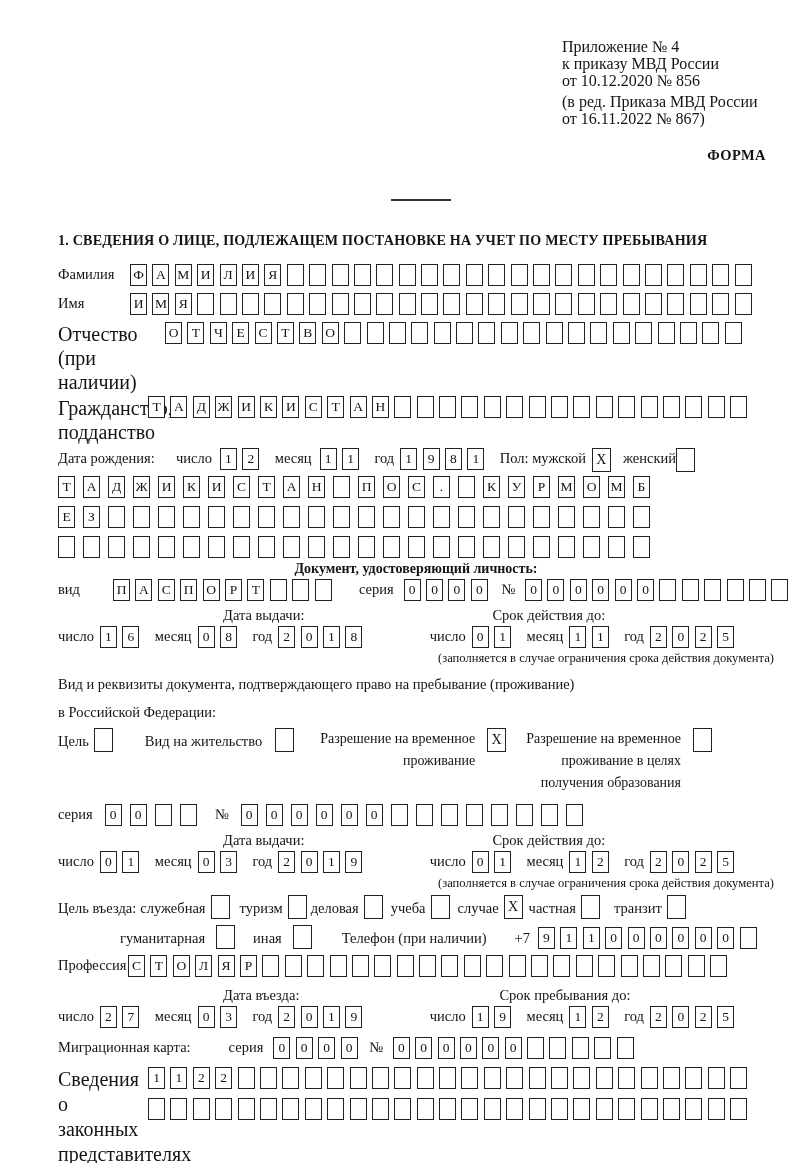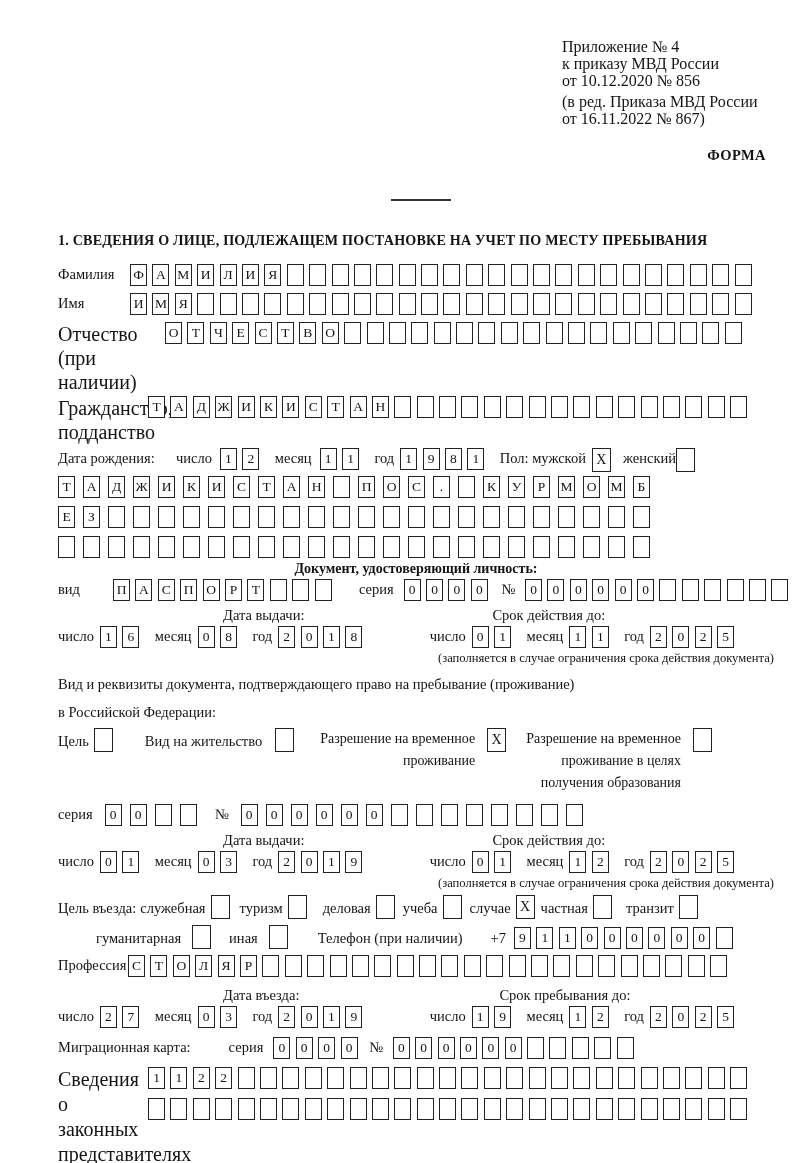--- a/index.html
+++ b/index.html
@@ -513,21 +513,21 @@
   <div class="row mt4">
     <span class="lbl" style="line-height:26px;margin-right:4px">Цель въезда:</span>
     <span class="opt">
       <span class="olbl">служебная</span>
       <span class="checkbox"></span>
     </span>
     <span class="opt" style="margin-left:10px">
       <span class="olbl">туризм</span>
       <span class="checkbox"></span>
     </span>
-    <span class="opt" style="margin-left:16px">
+    <span class="opt" style="margin-left:4px">
       <span class="olbl">деловая</span>
       <span class="checkbox"></span>
     </span>
     <span class="opt" style="margin-left:8px">
       <span class="olbl">учеба</span>
       <span class="checkbox"></span>
     </span>
     <span class="opt" style="margin-left:8px">
       <span class="olbl">случае</span>
       <span class="checkbox">X</span>
@@ -536,21 +536,21 @@
       <span class="olbl">частная</span>
       <span class="checkbox"></span>
     </span>
     <span class="opt" style="margin-left:14px">
       <span class="olbl">транзит</span>
       <span class="checkbox"></span>
     </span>
   </div>
 
   <div class="row mt4">
-    <span class="opt" style="margin-left:38px">
+    <span class="opt" style="margin-left:62px">
       <span class="olbl">гуманитарная</span>
       <span class="checkbox" style="margin-left:6px"></span>
     </span>
     <span class="opt" style="margin-left:18px">
       <span class="olbl">иная</span>
       <span class="checkbox" style="margin-left:6px"></span>
     </span>
     <span class="lbl" style="margin-left:30px;line-height:26px">Телефон (при наличии)</span>
     <span class="lbl" style="margin-left:28px;margin-right:8px;line-height:26px">+7</span>
     <span class="cells" style="margin-top:2px">

